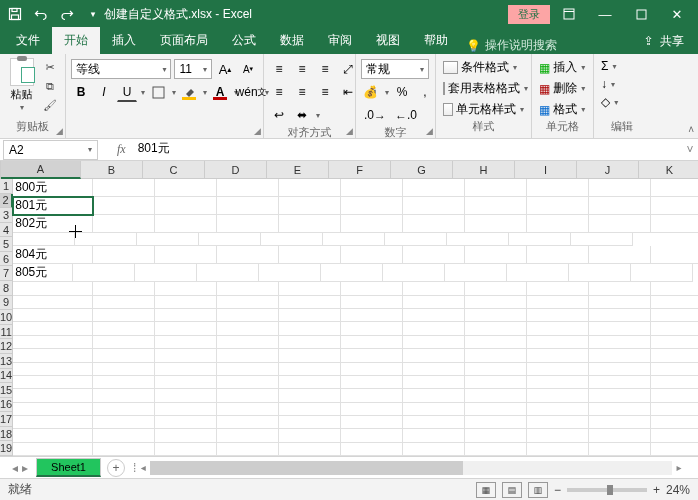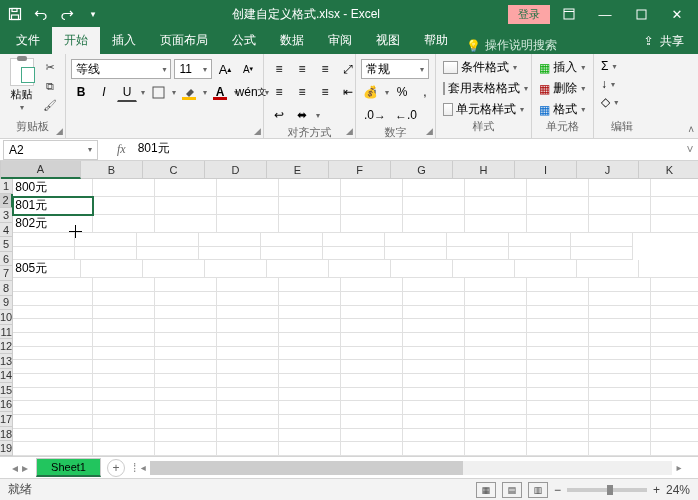--- a/index.html
+++ b/index.html
@@ -1,20 +1,20 @@
 <!DOCTYPE html>
 <html><head>
 <meta charset="utf-8">
 <style>
 *{margin:0;padding:0;box-sizing:border-box;font-family:"Microsoft YaHei","SimSun",sans-serif;font-size:12px}
 body{width:698px;height:500px;background:#fff;display:flex;flex-direction:column;overflow:hidden}
 .titlebar{height:28px;background:#217346;display:flex;align-items:center;color:#fff;padding:0 4px}
 .qat{display:flex;align-items:center;gap:4px}
 .qat-btn{width:22px;height:22px;display:flex;align-items:center;justify-content:center;color:#fff}
-.title-center{flex:1;text-align:center;font-size:12px}
+.title-center{flex:1;font-size:12px}
 .title-right{display:flex;align-items:center;gap:2px}
 .login-btn{background:#fca5a5;color:#217346;padding:2px 10px;font-size:11px}
 .win-btn{width:34px;height:24px;display:flex;align-items:center;justify-content:center;color:#fff;font-size:13px}
 .tabs{height:26px;background:#217346;display:flex;align-items:flex-end;padding:0 4px;color:#fff}
 .tab{padding:5px 12px;font-size:12px;cursor:pointer}
 .tab.active{background:#f3f3f3;color:#217346}
 .tell-me{display:flex;align-items:center;margin-left:6px;color:#cfe8da;font-size:12px}
 .tell-me .bulb{margin-right:4px}
 .share{margin-left:auto;padding:4px 10px;color:#ffffff}
 .ribbon{height:85px;background:#f3f3f3;border-bottom:1px solid #d4d4d4;display:flex;position:relative}
@@ -420,33 +420,34 @@
           <div class="cell" style="width: 62px;"></div>
           <div class="cell" style="width: 62px;"></div>
           <div class="cell" style="width: 62px;"></div>
           <div class="cell" style="width: 62px;"></div>
           <div class="cell" style="width: 62px;"></div>
           <div class="cell" style="width: 62px;"></div>
           <div class="cell" style="width: 62px;"></div>
           <div class="cell" style="width: 62px;"></div>
         </div>
         <div class="cell-row">
-          <div class="cell" style="width: 62px;"></div>
-          <div class="cell" style="width: 62px;"></div>
-          <div class="cell" style="width: 62px;"></div>
-          <div class="cell" style="width: 62px;"></div>
-          <div class="cell" style="width: 62px;"></div>
-          <div class="cell" style="width: 62px;"></div>
-          <div class="cell" style="width: 62px;"></div>
-          <div class="cell" style="width: 62px;"></div>
-          <div class="cell" style="width: 62px;"></div>
-          <div class="cell" style="width: 62px;"></div>
-        </div>
-        <div class="cell-row">
-          <div class="cell" style="width: 68px;">805元</div>
+          <div class="cell" style="width: 80px;">804元</div>
+          <div class="cell" style="width: 62px;"></div>
+          <div class="cell" style="width: 62px;"></div>
+          <div class="cell" style="width: 62px;"></div>
+          <div class="cell" style="width: 62px;"></div>
+          <div class="cell" style="width: 62px;"></div>
+          <div class="cell" style="width: 62px;"></div>
+          <div class="cell" style="width: 62px;"></div>
+          <div class="cell" style="width: 62px;"></div>
+          <div class="cell" style="width: 62px;"></div>
+          <div class="cell" style="width: 62px;"></div>
+        </div>
+        <div class="cell-row">
+          <div class="cell" style="width: 60px;">805元</div>
           <div class="cell" style="width: 62px;"></div>
           <div class="cell" style="width: 62px;"></div>
           <div class="cell" style="width: 62px;"></div>
           <div class="cell" style="width: 62px;"></div>
           <div class="cell" style="width: 62px;"></div>
           <div class="cell" style="width: 62px;"></div>
           <div class="cell" style="width: 62px;"></div>
           <div class="cell" style="width: 62px;"></div>
           <div class="cell" style="width: 62px;"></div>
           <div class="cell" style="width: 62px;"></div>

